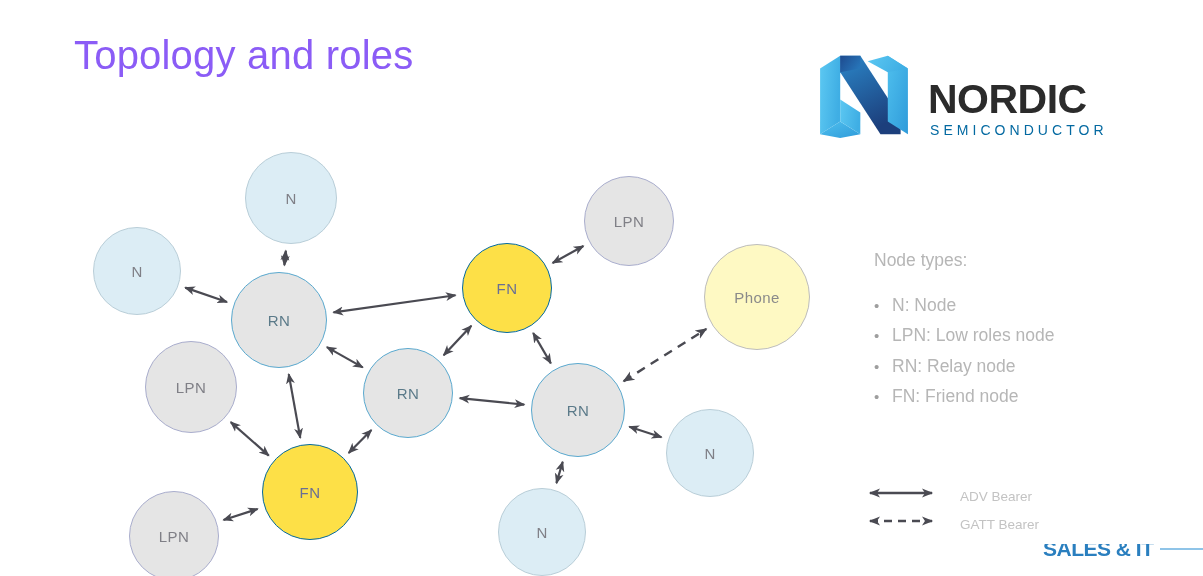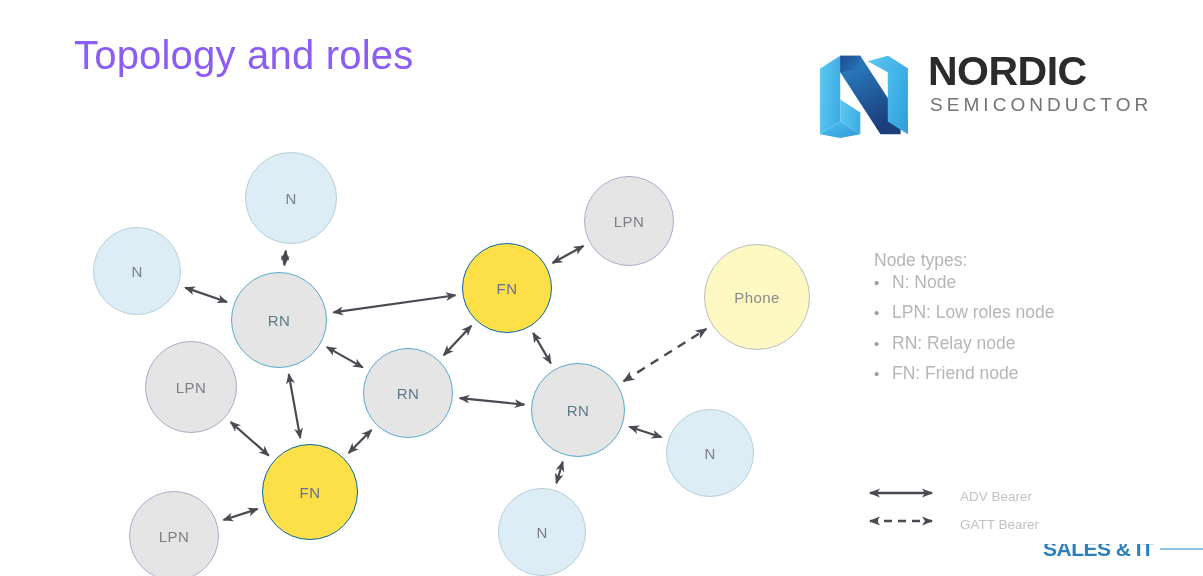--- a/index.html
+++ b/index.html
@@ -26,35 +26,35 @@
     color: #8b5cf6;
     white-space: nowrap;
   }
 
   
   #logo {
     position: absolute;
     left: 818px;
     top: 52px;
     display: flex;
-    align-items: flex-start;
+    align-items: flex-end;
     gap: 18px;
   }
   #logo-mark { width: 92px; height: 86px; display: block; }
   #logo-text { display: flex; flex-direction: column; }
   #logo-wordmark {
     font-size: 41px;
     font-weight: bold;
     color: #2b2b2b;
     letter-spacing: -0.5px;
     line-height: 0.96;
   }
   #logo-subtext {
-    font-size: 19px;
-    color: #737373;
+    font-size: 14px;
+    color: #0369a1;
     letter-spacing: 4.05px;
     margin-top: 3px;
     margin-left: 2px;
     white-space: nowrap;
   }
 
   
   #graph {
     position: absolute;
     left: 0; top: 0;
@@ -80,21 +80,21 @@
 
   
   #legend-nodes {
     position: absolute;
     left: 874px;
     top: 252px;
     color: #b6b6b6;
     font-size: 17.5px;
     line-height: 1.0;
   }
-  #legend-nodes-title { margin-bottom: 4px; }
+  #legend-nodes-title { margin-bottom: 27px; }
   .legend-li {
     display: flex;
     align-items: baseline;
     margin-bottom: 13px;
   }
   .legend-bullet {
     width: 18px;
     flex: 0 0 18px;
     color: #9e9e9e;
     font-size: 15px;

